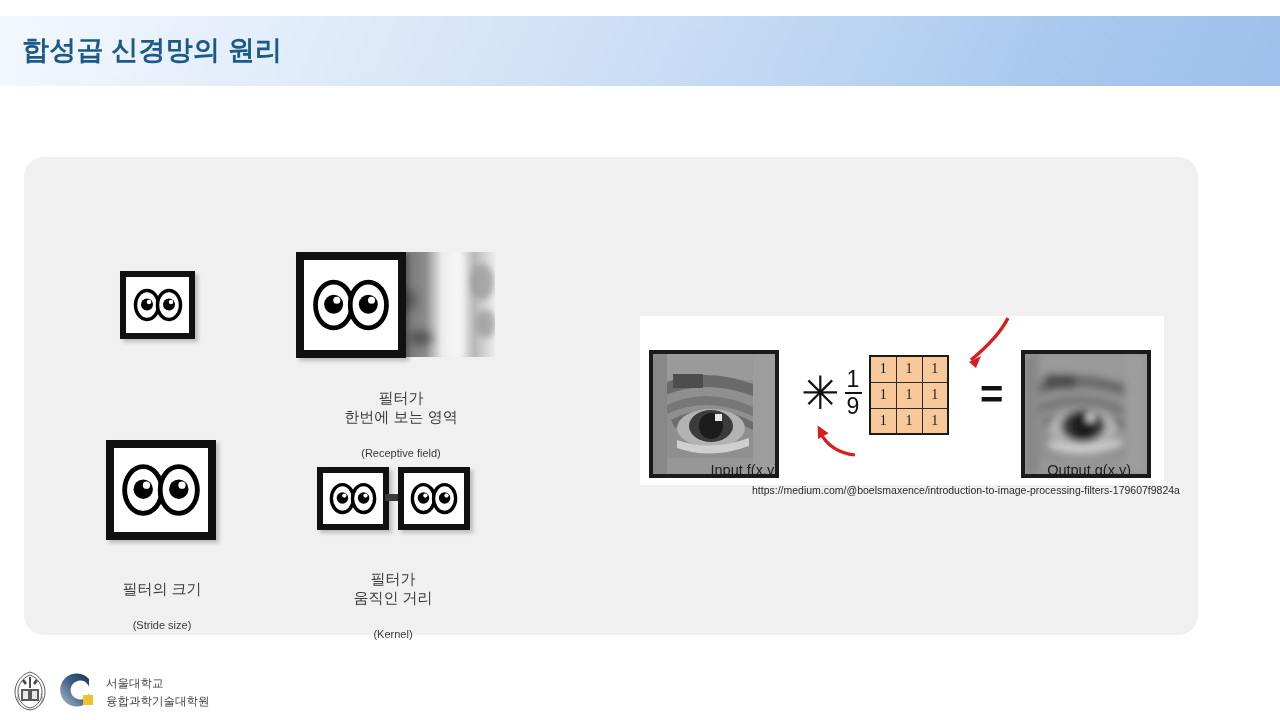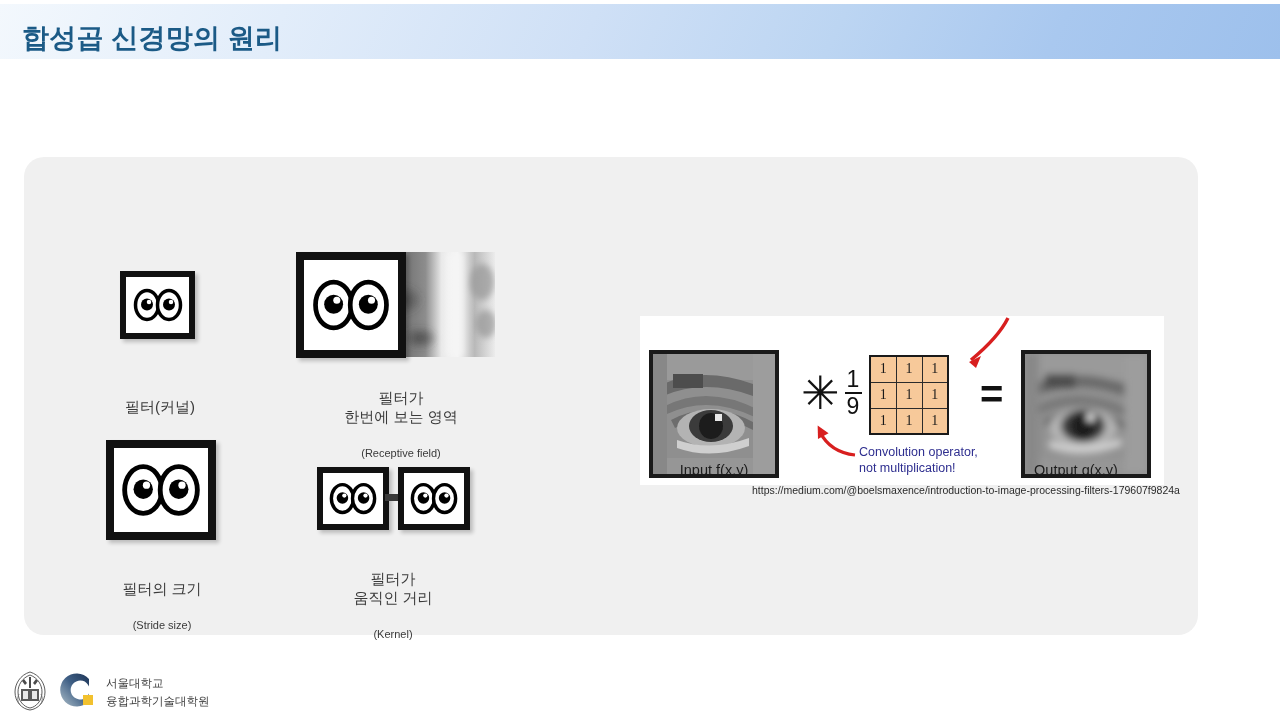--- a/index.html
+++ b/index.html
@@ -10,22 +10,22 @@
     overflow: hidden;
   }
   #slide {
     position: relative;
     width: 1280px; height: 720px;
     background: #ffffff;
   }
 
   
   .header {
-    position: absolute; left: 0; top: 4px;
-    width: 1280px; height: 55px;
+    position: absolute; left: 0; top: 16px;
+    width: 1280px; height: 70px;
     background: linear-gradient(115deg,
         #f3f8fd 0%, #e2edfa 22%, #cfe0f6 46%,
         #bcd5f2 65%, #a9c8ef 82%, #9dc0ec 100%);
   }
   .header-title {
     position: absolute; left: 22px; top: 16px;
     font-size: 27px; font-weight: bold;
     color: #1b5a86;
     letter-spacing: 0.2px;
     white-space: nowrap;
@@ -93,21 +93,21 @@
     background: #ffffff;
   }
   .conv-img-frame {
     position: absolute;
     border: 4px solid #1a1a1a;
     overflow: hidden;
   }
   .conv-label {
     position: absolute;
     font-size: 14.5px; color: #1c1c1c;
-    text-align: center; white-space: nowrap;
+    text-align: right; white-space: nowrap;
   }
   .asterisk {
     position: absolute;
     font-size: 46px; font-weight: bold; color: #111;
     line-height: 1;
   }
   .equals {
     position: absolute;
     font-size: 40px; font-weight: bold; color: #111;
     line-height: 1;
@@ -168,23 +168,20 @@
     <span>
       <svg class="eyes-svg" width="52" height="34" viewBox="0 0 104 68">
         <ellipse cx="30" cy="34" rx="23" ry="29" fill="#fff" stroke="#000" stroke-width="7"></ellipse>
         <ellipse cx="74" cy="34" rx="23" ry="29" fill="#fff" stroke="#000" stroke-width="7"></ellipse>
         <circle cx="30" cy="33" r="12" fill="#000"></circle>
         <circle cx="74" cy="33" r="12" fill="#000"></circle>
         <circle cx="34" cy="28" r="4.5" fill="#fff"></circle>
         <circle cx="78" cy="28" r="4.5" fill="#fff"></circle>
       </svg>
     </span>
-  </div>
-  <div class="caption" style="left:80px; top:378px; width:160px;">
-    <div>필터(커널)</div>
   </div>
 
   <div class="xray" style="left:350px; top:252px; width:145px; height:105px;">
     <svg width="145" height="105" viewBox="0 0 145 105" preserveAspectRatio="none">
       <defs>
         <linearGradient id="xg" x1="0" y1="0" x2="1" y2="0">
           <stop offset="0%" stop-color="#7a7a7a"></stop>
           <stop offset="28%" stop-color="#616161"></stop>
           <stop offset="52%" stop-color="#8d8d8d"></stop>
           <stop offset="63%" stop-color="#e8e8e8"></stop>
@@ -338,22 +335,20 @@
 
     <svg style="position:absolute; left:0; top:0; width:524px; height:169px; pointer-events:none;">
 
       <path d="M368 2 C362 14 348 30 331 44" stroke="#d81f1f" stroke-width="3.4" fill="none"></path>
       <polygon points="329,46 341,40 336,52" fill="#d81f1f"></polygon>
 
       <path d="M215 139 C197 137 186 128 180 116" stroke="#d81f1f" stroke-width="3.2" fill="none"></path>
       <polygon points="178,113 190,119 178,125" fill="#d81f1f" transform="rotate(-118 181 118)"></polygon>
     </svg>
 
-    <div class="annot" style="left:219px; top:128px; width:140px;">Convolution operator,
-not multiplication!</div>
 
     <div class="equals" style="left:340px; top:58px;">=</div>
 
     <div class="conv-img-frame" style="left:381px; top:34px; width:130px; height:128px;">
       <svg width="122" height="120" viewBox="0 0 122 120" preserveAspectRatio="none">
         <defs>
           <filter id="px2">
               <feGaussianBlur stdDeviation="3.6"></feGaussianBlur>
             </filter>
         </defs>

